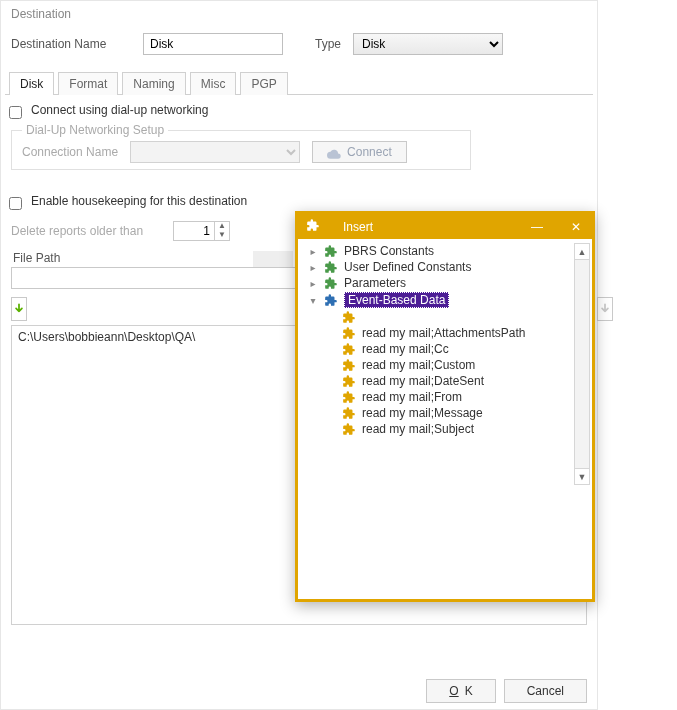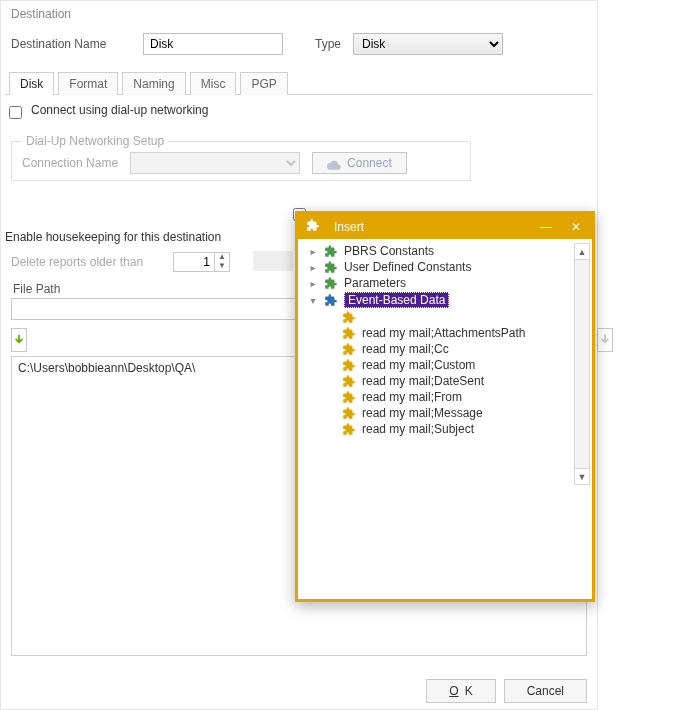--- a/index.html
+++ b/index.html
@@ -27,21 +27,21 @@
   .browse-btn { position: absolute; right: 20px; top: 0; width: 34px; height: 22px; border: 1px solid #c9c9c9; background: #f3f3f3; cursor: pointer; text-align: center; }
   .arrow-btns { display: flex; gap: 570px; margin: 8px 10px 4px 10px; }
   .arrow-btn { width: 28px; height: 24px; border: 1px solid #c9c9c9; display: flex; align-items: center; justify-content: center; background: #fff; }
   .arrow-up svg { transform: rotate(180deg); }
   .listbox { border: 1px solid #d0d0d0; margin: 0 10px; height: 300px; padding: 4px 6px; color: #333; }
   .footer { position: absolute; bottom: 6px; right: 10px; display: flex; gap: 8px; }
   .footer .btn { color: #333; padding: 4px 22px; }
 
   
   .popup { position: absolute; left: 294px; top: 210px; width: 300px; border: 3px solid #e0a500; background: #fff; box-shadow: 0 4px 14px rgba(0,0,0,.3); }
-  .popup-header { background: #e0a500; color: #fff; display: flex; align-items: center; padding: 4px 8px; gap: 14px; }
+  .popup-header { background: #e0a500; color: #fff; display: flex; align-items: center; padding: 4px 8px; gap: 23px; }
   .popup-header .ttl { flex: 1; }
   .popup-header .hicon { width: 16px; height: 16px; display: inline-flex; align-items: center; justify-content: center; color: #fff; cursor: pointer; }
   .popup-body { height: 250px; overflow: hidden; position: relative; }
   .tree { padding: 4px 6px 4px 10px; font-size: 12px; }
   .node { display: flex; align-items: center; gap: 6px; padding: 1px 0 1px 0; }
   .node .tog { width: 10px; text-align: center; color: #888; font-size: 10px; }
   .node .lbl { white-space: nowrap; }
   .node.child { padding-left: 34px; }
   .node.selected .lbl { background: #4c1d95; color: #fff; padding: 0 3px; border: 1px dotted #fff; }
   .puzzle { width: 14px; height: 14px; display: inline-block; }
@@ -73,35 +73,35 @@
     <div class="tab">Naming</div>
     <div class="tab">Misc</div>
     <div class="tab">PGP</div>
   </div>
 
   <div class="chk-row">
     <input type="checkbox" style="">
     <span>Connect using dial-up networking</span>
   </div>
 
-  <div class="groupbox" style="margin-top:11px; width:460px;">
+  <div class="groupbox" style="margin-top:0; width:460px;">
     <span class="groupbox-title">Dial-Up Networking Setup</span>
     <div style="display:flex; align-items:center; gap:12px;">
       <span class="label disabled">Connection Name</span>
       <select class="field disabled" style="width:170px; background:#eee;" disabled=""></select>
       <button class="btn" disabled="">
         <svg class="cloud-icon" viewBox="0 0 24 16">
             <path fill="#b9c3d4" d="M19 16H6a6 6 0 010-12 7 7 0 0113 3 4.5 4.5 0 010 9z"></path>
           </svg>
         <span>Connect</span>
       </button>
     </div>
   </div>
 
-  <div class="chk-row" style="padding-top:14px;flex-direction:column;">
+  <div class="chk-row" style="padding-top:14px;">
     <input type="checkbox" style="">
     <span>Enable housekeeping for this destination</span>
   </div>
 
   <div class="form-row disabled" style="padding-top:0;">
     <span class="label disabled" style="width:150px">Delete reports older than</span>
     <div class="numspin">
       <input type="text" value="1" style="">
       <div class="spin">
         <div>▲</div>

